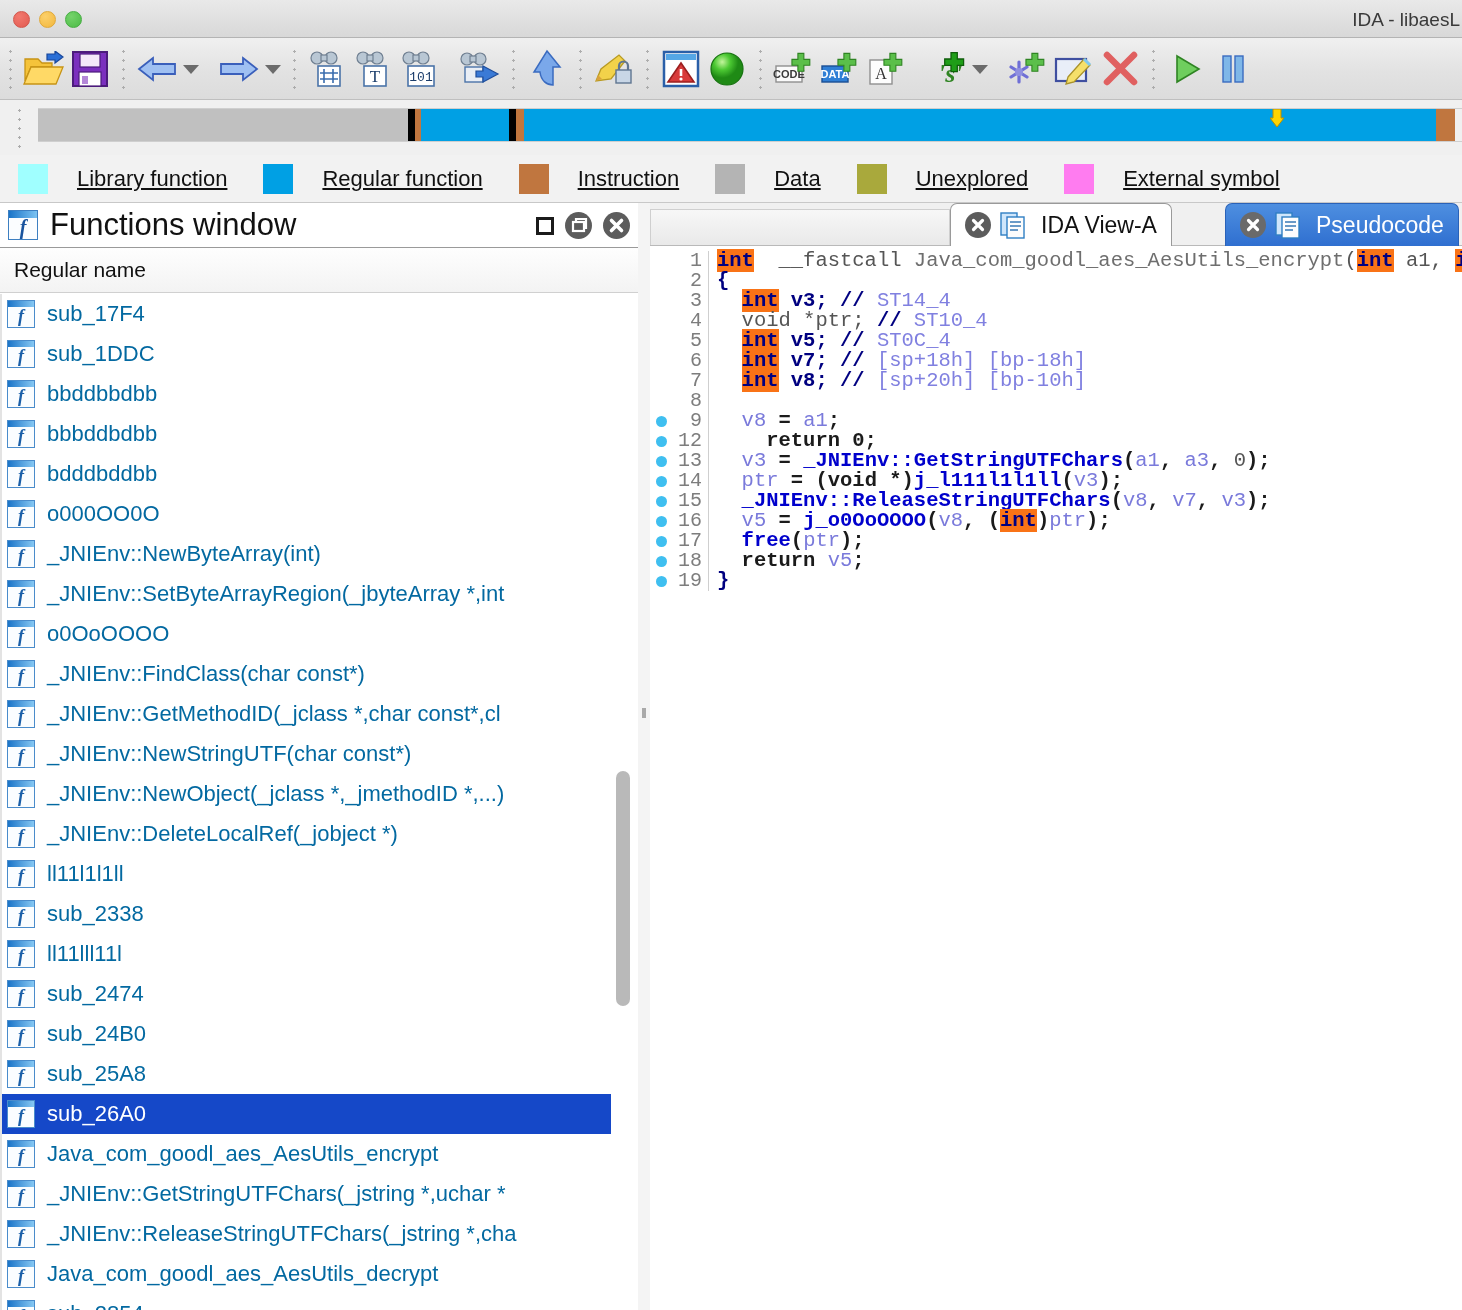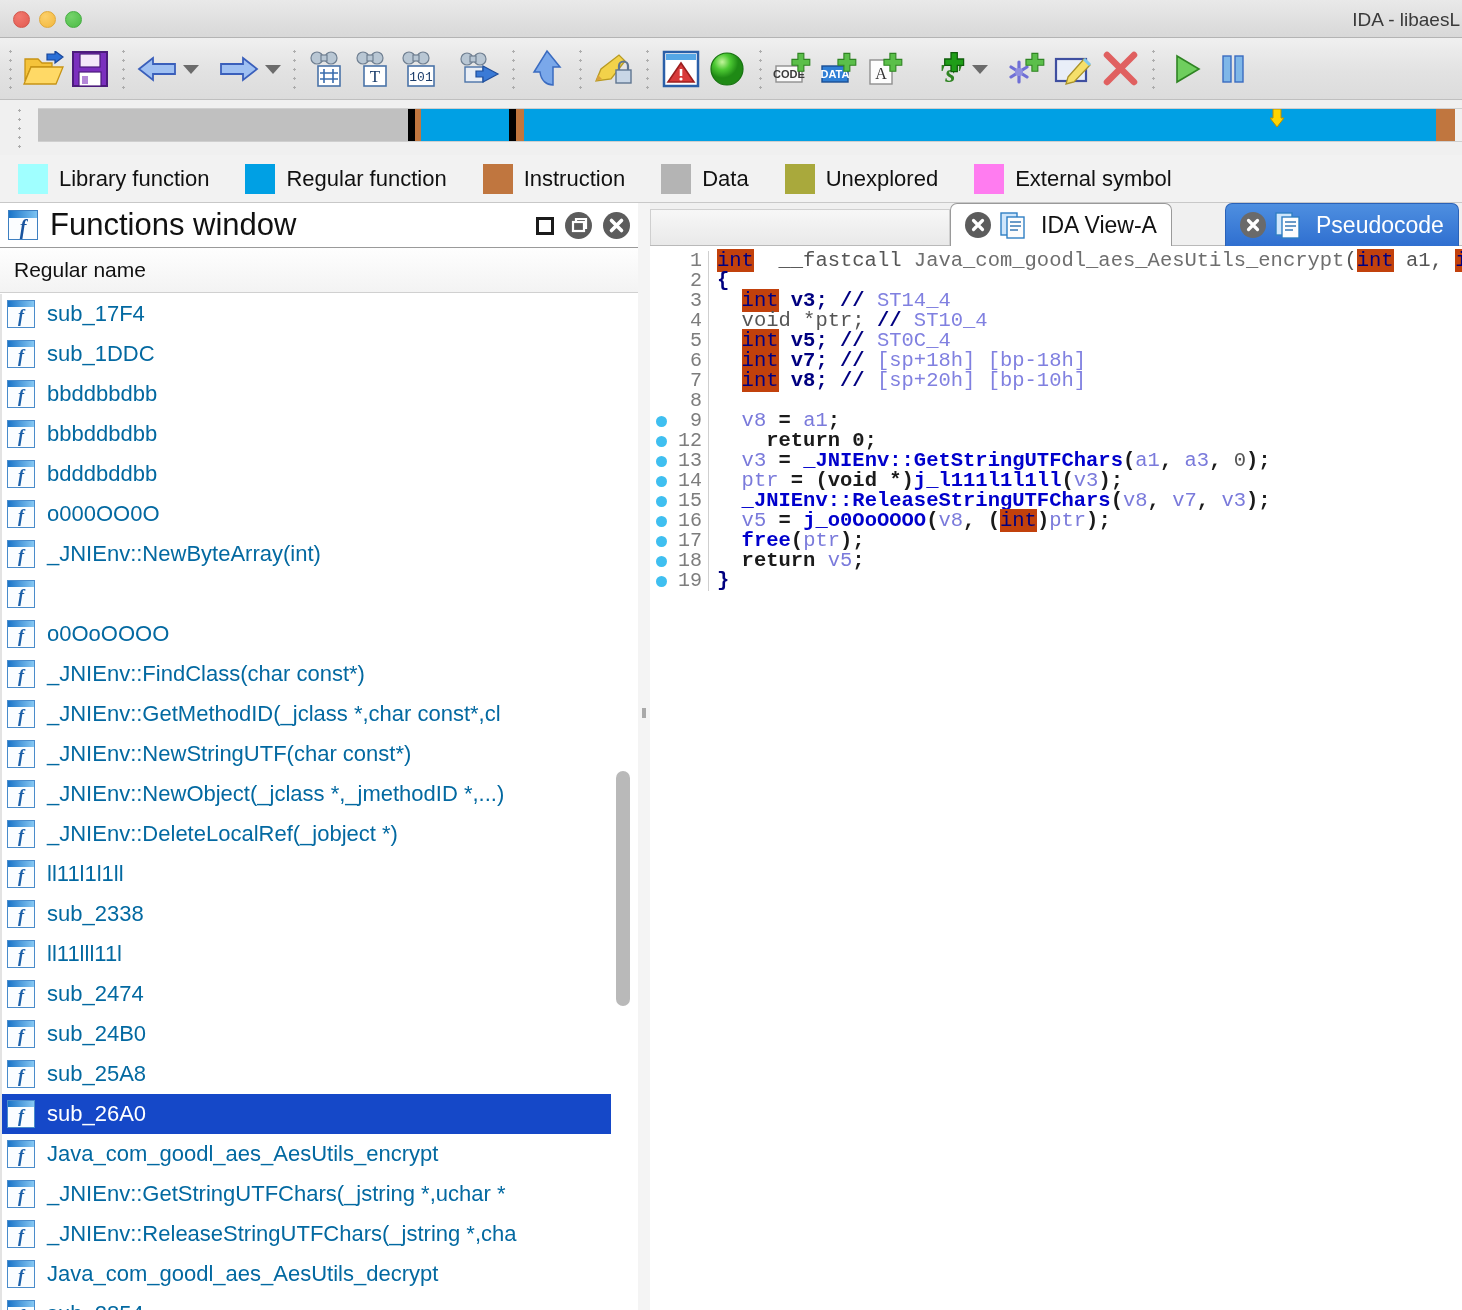--- a/index.html
+++ b/index.html
@@ -70,21 +70,21 @@
   }
 
   
   .legend {
     position: absolute; left: 0; top: 155px; width: 1462px; height: 48px;
     background: #f2f2f2; display: flex; align-items: center;
     padding-left: 18px; border-bottom: 1px solid #c8c8c8;
   }
   .lg-item { display: flex; align-items: center; height: 100%; }
   .lg-swatch { width: 30px; height: 30px; flex: none; }
-  .lg-label { font-size: 22px; color: #111; margin-left: 11px; margin-right: 36px; white-space: nowrap; }
+  .lg-label { font-size: 22px; color: #111; margin-left: 29px; margin-right: 36px; white-space: nowrap; text-decoration: underline; }
 
   
   .fnwin {
     position: absolute; left: 0px; top: 203px; width: 640px; height: 1107px;
     background: #ffffff; border-right: 1px solid #d6d6d6;
   }
   .fn-titlebar {
     position: relative; height: 45px; width: 100%;
     background: #ffffff; border-bottom: 1px solid #9a9a9a;
     display: flex; align-items: center; padding-left: 8px;
@@ -197,21 +197,21 @@
   .cl { height: 20px; display: flex; align-items: center; white-space: pre; }
   .cl .dot { width: 22px; flex: none; display: flex; align-items: center; justify-content: center; }
   .cl .dot i { width: 11px; height: 11px; border-radius: 50%; background: #3fbff0; display:block; }
   .cl .lnum {
     width: 36px; flex: none; text-align: right; padding-right: 6px;
     color: #7d7d7d; font-size: 20px;
   }
   .cl .ctext { padding-left: 8px; }
   .cl .gutterline { width: 1px; align-self: stretch; background: #cfcfcf; flex:none; }
 
-  .k-int   { background: #c2410c; color: #000080; font-weight: 400; }
+  .k-int   { background: #f97316; color: #000080; font-weight: 700; }
   .k-kw    { color: #000080; font-weight: 700; }
   .k-plain { color: #555555; }
   .k-dark  { color: #1b1b1b; font-weight: 700; }
   .k-var   { color: #7a7adb; }
   .k-fn    { color: #0000cc; font-weight: 700; }
   .k-cmt   { color: #8080e0; }
   .k-num   { color: #555555; }
   .k-brace { color: #000080; font-weight: 700; }
   .k-name  { color: #6e6e6e; }
 </style>
@@ -538,20 +538,21 @@
           <div class="fn-row">
             <div class="ricon">
               <div class="f">f</div>
             </div>
             <div class="rname">_JNIEnv::NewByteArray(int)</div>
           </div>
           <div class="fn-row">
             <div class="ricon">
               <div class="f">f</div>
             </div>
+            <div class="rname">_JNIEnv::SetByteArrayRegion(_jbyteArray *,int</div>
           </div>
           <div class="fn-row">
             <div class="ricon">
               <div class="f">f</div>
             </div>
             <div class="rname">o0OoOOOO</div>
           </div>
           <div class="fn-row">
             <div class="ricon">
               <div class="f">f</div>

